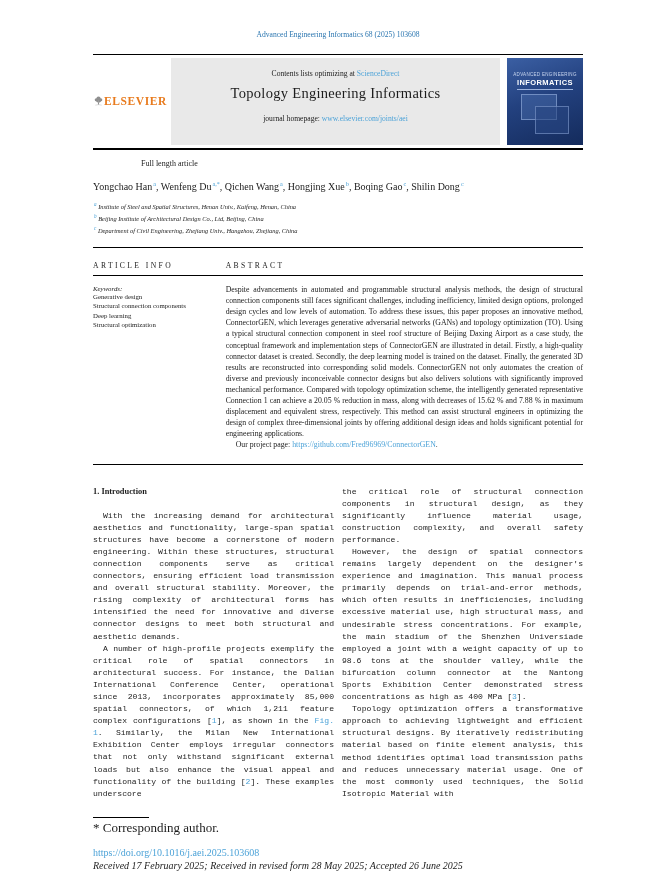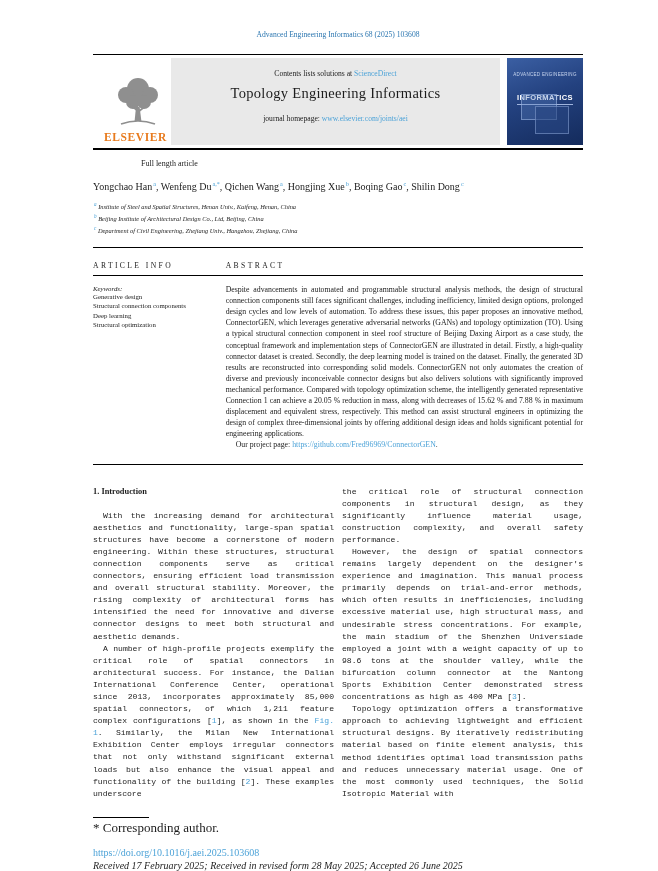--- a/index.html
+++ b/index.html
@@ -10,31 +10,31 @@
     font-family:"Liberation Serif", serif; color:#1c1c1c;
     padding:30px 40px 0 58px;
   }
   
   .citation { text-align:center; font-size:7.6px; color:#2b76b0; }
   .rule-thin  { border-top:1px solid #000; }
   .rule-thick { border-top:2.5px solid #000; }
   .rule1 { margin-top:15px; }
   
   .banner { display:flex; margin-top:3px; height:87px; }
-  .logo-col { width:74px; display:flex; flex-direction:column; align-items:flex-end; justify-content:flex-end; padding-bottom:2px; }
+  .logo-col { width:74px; display:flex; flex-direction:row; align-items:center; justify-content:flex-end; padding-bottom:2px; }
   .logo-col svg { display:block; }
   .elsevier-word { color:#e87b1e; font-size:11.5px; letter-spacing:0.6px; margin-top:1px; font-weight:bold; }
   .banner-mid { flex:1; background:#e9e9e9; margin:0 7px 0 4px; text-align:center; padding-top:11px; }
   .contents-line { font-size:7.6px; }
   .journal-name { font-size:14.5px; margin-top:7px; letter-spacing:0.3px; }
   .homepage-line { font-size:7.6px; margin-top:12px; }
   .ln { color:#4da3d8; }
   .cover { width:76px; background:linear-gradient(160deg,#3b5fa3 0%, #23417f 45%, #142b5c 100%); position:relative; overflow:hidden; padding-top:14px; text-align:center; }
   .cover-kicker { font-family:"Liberation Sans", sans-serif; font-size:4.5px; color:#c9d6ef; letter-spacing:0.3px; }
-  .cover-title { font-family:"Liberation Sans", sans-serif; font-size:7.5px; font-weight:bold; color:#ffffff; letter-spacing:0.4px; margin-top:16px; }
+  .cover-title { font-family:"Liberation Sans", sans-serif; font-size:7.5px; font-weight:bold; color:#ffffff; letter-spacing:0.4px; margin-top:1px; }
   .cover-rule { width:56px; margin:2px auto 0; border-top:0.5px solid #9fb4dd; }
   .cover-shape1 { position:absolute; left:14px; top:36px; width:36px; height:26px; border:1px solid rgba(160,185,230,0.55); background:rgba(90,125,190,0.35); }
   .cover-shape2 { position:absolute; left:28px; top:48px; width:34px; height:28px; border:1px solid rgba(160,185,230,0.45); background:rgba(40,70,130,0.6); }
   .rule2 { margin-top:3px; }
   
   .article-type { font-size:8px; margin-top:9px;margin-left:48px; }
   .title { font-size:15.5px; line-height:19px; margin-top:10px; letter-spacing:0.1px; }
   .authors { margin-top:12px; font-size:10px; }
   .sup { vertical-align:super; font-size:0.62em; color:#4da3d8; margin-left:1px; }
   .affils { margin-top:8px; font-style:italic; font-size:6.4px; line-height:8.8px; }
@@ -89,21 +89,21 @@
           <path d="M27.5,37 L20,31 L21,30 L28,35 Z"></path>
           <path d="M30.5,38 L38,32 L37,31 L30,36 Z"></path>
         </g>
         <path d="M12,50 Q29,44 46,50" stroke="#8f8f8f" stroke-width="1.6" fill="none"></path>
       </svg>
       <div class="elsevier-word">ELSEVIER</div>
     </div>
 
     <div class="banner-mid">
       <div class="contents-line">
-        <span>Contents lists solutions at </span><span class="ln">ScienceDirect</span>
+        <span>Contents lists optimizing at </span><span class="ln">ScienceDirect</span>
       </div>
       <div class="journal-name">Topology Engineering Informatics</div>
       <div class="homepage-line">
         <span>journal homepage: </span><span class="ln">www.elsevier.com/joints/aei</span>
       </div>
     </div>
 
     <div class="cover">
       <div class="cover-kicker">ADVANCED ENGINEERING</div>
       <div class="cover-title">INFORMATICS</div>

